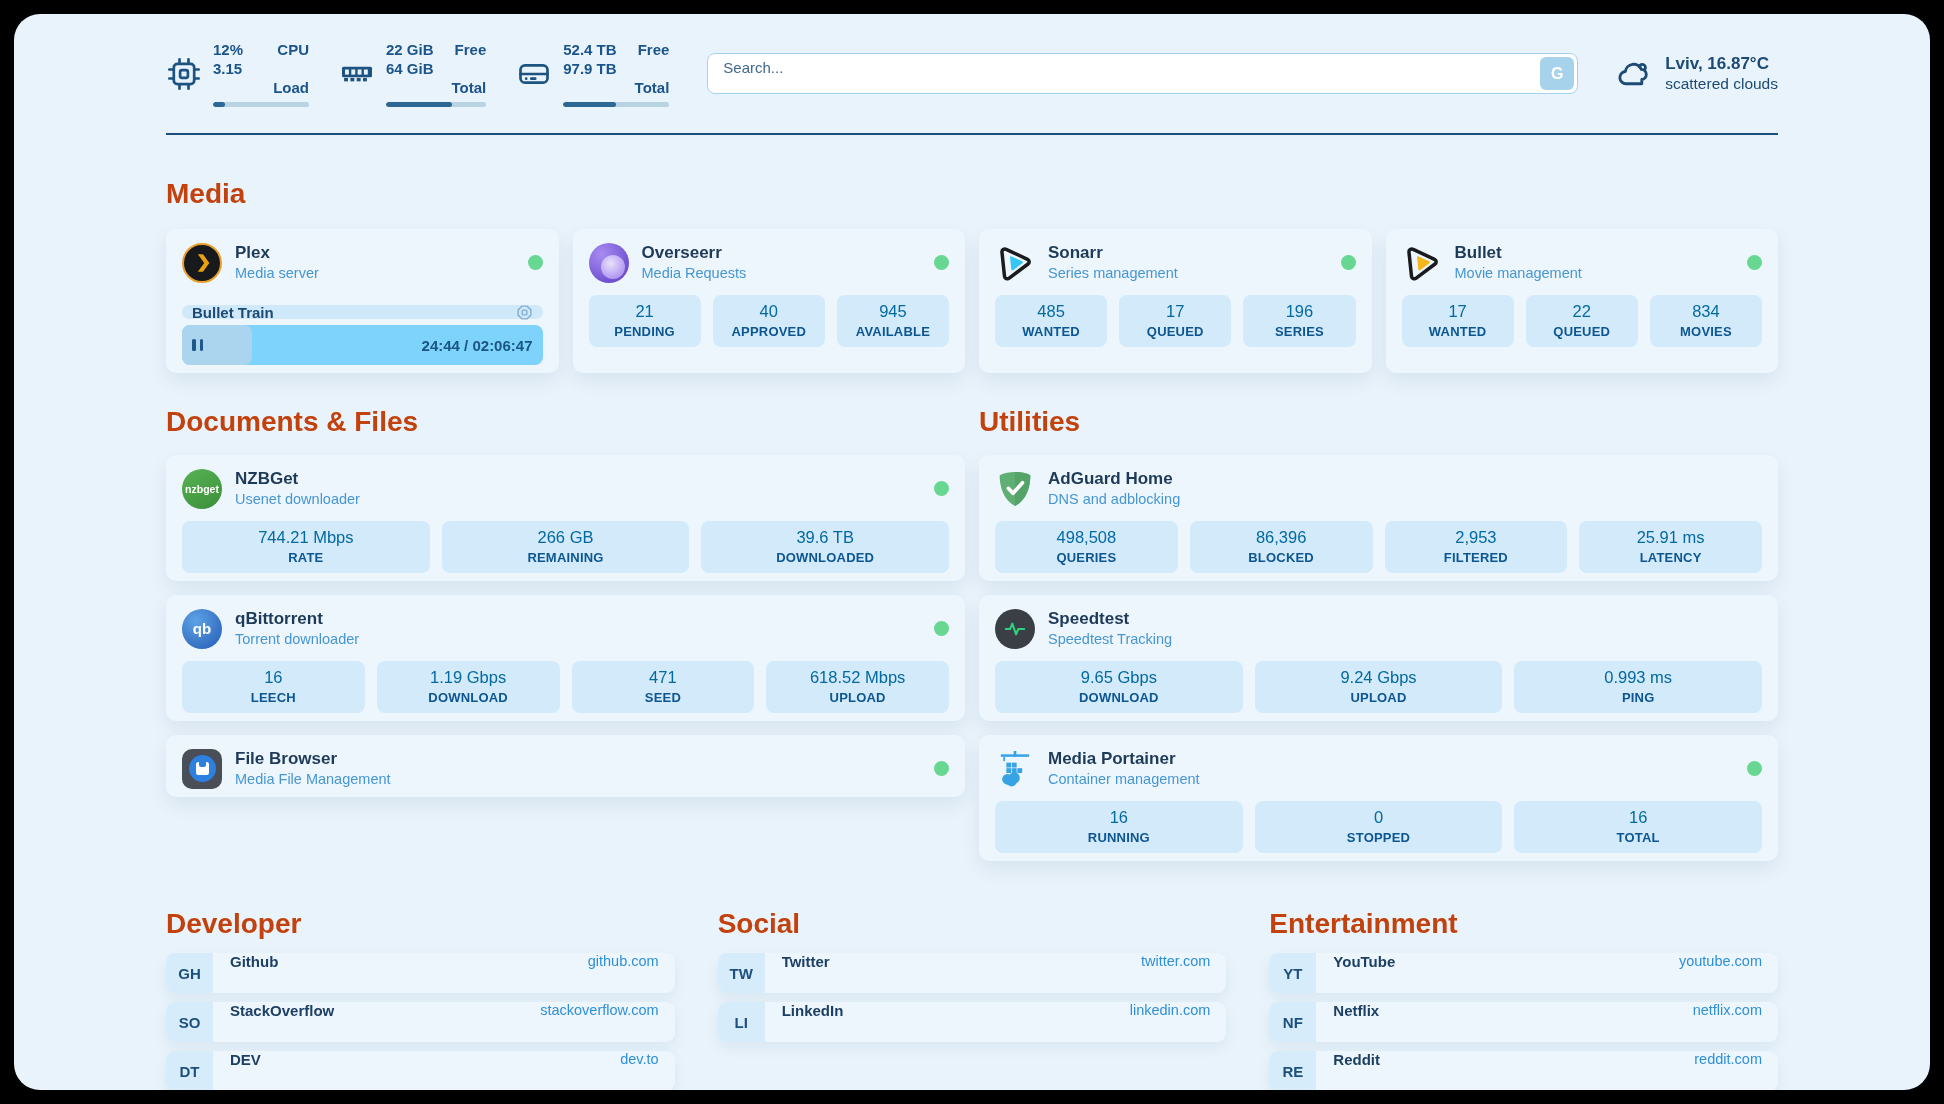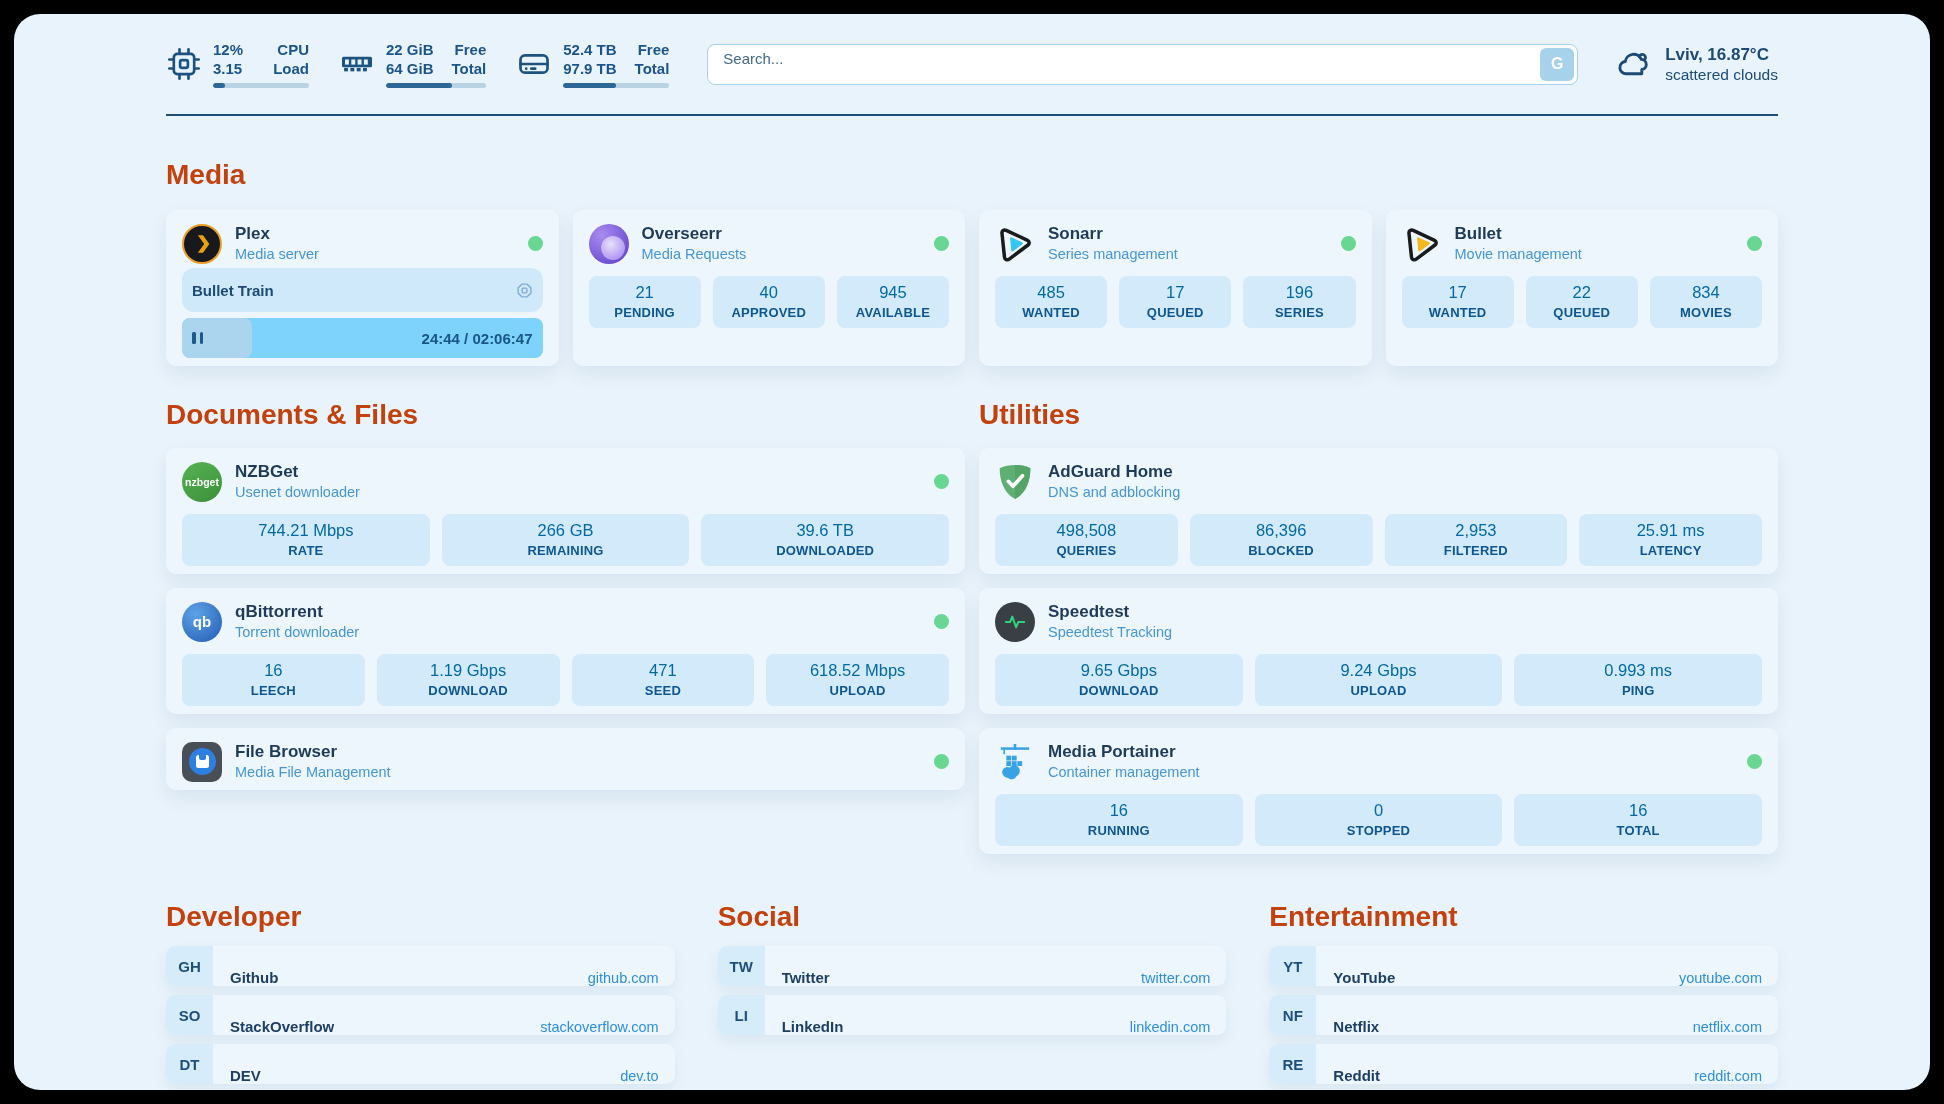--- a/index.html
+++ b/index.html
@@ -8,21 +8,21 @@
   .content { width:1612px; margin:0 auto; }
 
   
   header { display:flex; align-items:center; margin-top:26px; }
   .sys-stats { display:flex; align-items:center; gap:30px; }
   .stat-group { display:flex; align-items:center; gap:11px; }
   .stat-icon { width:36px; height:36px; flex-shrink:0; }
   .stat-block { display:flex; flex-direction:column; }
   .stat-rows { display:grid; grid-template-columns:auto auto; justify-content:space-between; column-gap:18px; }
   .stat-col { display:flex; flex-direction:column; }
-  .stat-col.right { text-align:right; }
+  .stat-col.right { text-align:right;gap:19px; }
   .stat-txt { font-size:15px; font-weight:600; color:#1b548a; line-height:19px; white-space:nowrap; }
   .stat-bar { margin-top:5px; height:5px; border-radius:3px; background:#b9d3e3; overflow:hidden; }
   .stat-fill { height:100%; border-radius:3px; background:#2d6795; }
   .cpu-block { min-width:96px; } .ram-block { min-width:98px; } .disk-block { min-width:106px; }
 
   .search-wrap { flex:1; margin:0 38px; position:relative; height:41px; }
   .search-input { width:100%; height:100%; border:1.5px solid #a4d2ef; border-radius:8px; background:#fff;
                   padding:0 52px 12px 15px; font-size:15px; color:#2c5d89; font-family:inherit; outline:none; }
   .search-input::placeholder { color:#41688e; opacity:1; }
   .g-btn { position:absolute; right:4px; top:4px; width:34px; height:33px; background:#a7d2ec; border:none;
@@ -49,21 +49,21 @@
   .app-name { font-size:17px; font-weight:600; color:#1e3a59; line-height:21px; }
   .app-sub { font-size:14.5px; color:#4596d3; line-height:19px; margin-top:1px; }
   .status-dot { width:15px; height:15px; border-radius:50%; background:#67d792; margin-left:auto; flex-shrink:0; }
 
   .tiles { display:flex; gap:12px; margin-top:12px; }
   .tile { flex:1; background:#d2eafa; border-radius:8px; padding:6px 2px 7px; text-align:center; }
   .tile-value { font-size:16.5px; color:#0369a1; line-height:21px; }
   .tile-label { font-size:13px; font-weight:700; color:#0d5692; line-height:16px; margin-top:2px; letter-spacing:.2px; }
 
   
-  .np-row { margin-top:4px; background:#cfe9fa; border-radius:12px; height:44px; display:flex; align-items:center; padding:0 10px; }
+  .np-row { margin-top:22px; background:#cfe9fa; border-radius:12px; height:14px; display:flex; align-items:center; padding:0 10px; }
   .np-title { font-size:15px; font-weight:600; color:#1c4a74; }
   .np-icon { margin-left:auto; width:17px; height:17px; }
   .player-row { margin-top:6px; background:#7dd3fc; border-radius:8px; height:40px; position:relative; display:flex; align-items:center; overflow:hidden; }
   .player-elapsed { position:absolute; left:0; top:0; bottom:0; background:#abd4ee; border-radius:8px; display:flex; align-items:center; padding-left:10px; gap:4px; }
   .pause-bar { width:3.5px; height:12px; background:#1d5a8c; border-radius:1.5px; }
   .player-time { margin-left:auto; margin-right:10px; font-size:15px; font-weight:600; color:#195587; position:relative; }
 
   
   .circle-icon { width:40px; height:40px; border-radius:50%; display:flex; align-items:center; justify-content:center; }
   .plex-circle { background:#17191c; border:2.5px solid #e8a02a; }
@@ -74,21 +74,21 @@
   .qb-circle { background:radial-gradient(circle at 35% 30%, #5da3e6, #2f69bd 80%); color:#fff; font-size:15px; font-weight:700; }
   .speedtest-circle { background:#3a3e45; }
   .fb-square { width:40px; height:40px; border-radius:10px; background:#4a4f57; display:flex; align-items:center; justify-content:center; }
   .fb-inner { width:27px; height:27px; border-radius:50%; background:#2d7fe0; display:flex; align-items:center; justify-content:center; }
   .fb-disk { width:13px; height:13px; background:#fff; border-radius:2.5px; position:relative; }
   .fb-disk::after { content:""; position:absolute; left:3px; top:0; width:7px; height:5px; background:#2d7fe0; border-radius:0 0 2px 2px; }
 
   
   .links-grid { margin-top:46px; display:grid; grid-template-columns:repeat(3,1fr); column-gap:43px; }
   .link-rows { margin-top:12px; }
-  .link-row { height:40px; background:#eef6fd; border-radius:9px; display:flex; align-items:flex-end;
+  .link-row { height:40px; background:#eef6fd; border-radius:9px; display:flex; align-items:flex-start;
               margin-bottom:9px; box-shadow:0 6px 14px rgba(30,80,120,.07); overflow:hidden; cursor:pointer; }
   .link-tag { width:47px; align-self:stretch; background:#d7ecfb; display:flex; align-items:center; justify-content:center;
               font-weight:700; font-size:15px; color:#1d4f7c; flex-shrink:0; }
   .link-name { margin-left:17px; font-size:15px; font-weight:600; color:#1c3f63; }
   .link-url { margin-left:auto; margin-right:16px; font-size:14.5px; color:#2e8fd9; }
 </style>
 </head>
 <body>
 
 <div class="frame">

